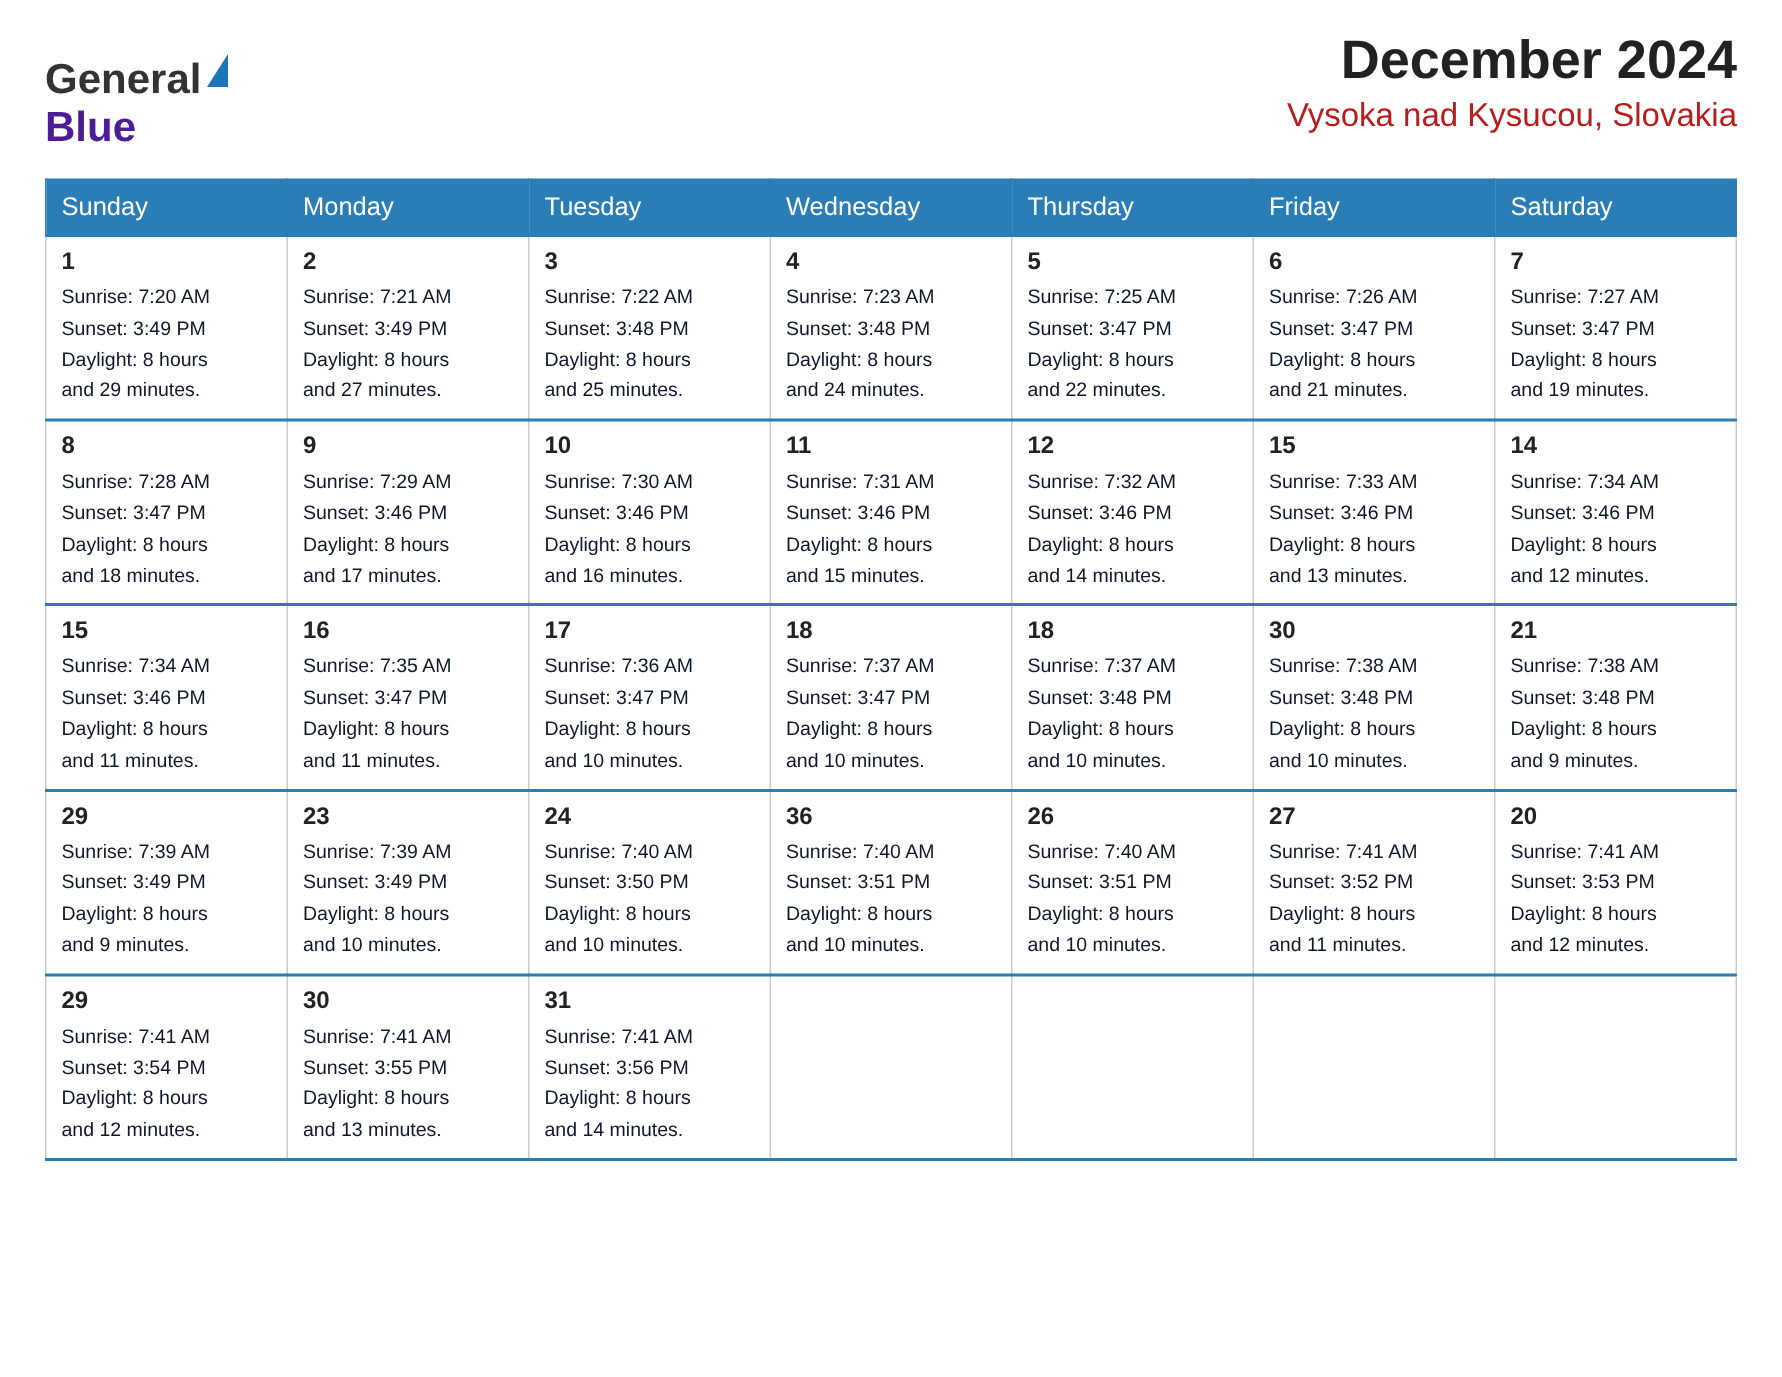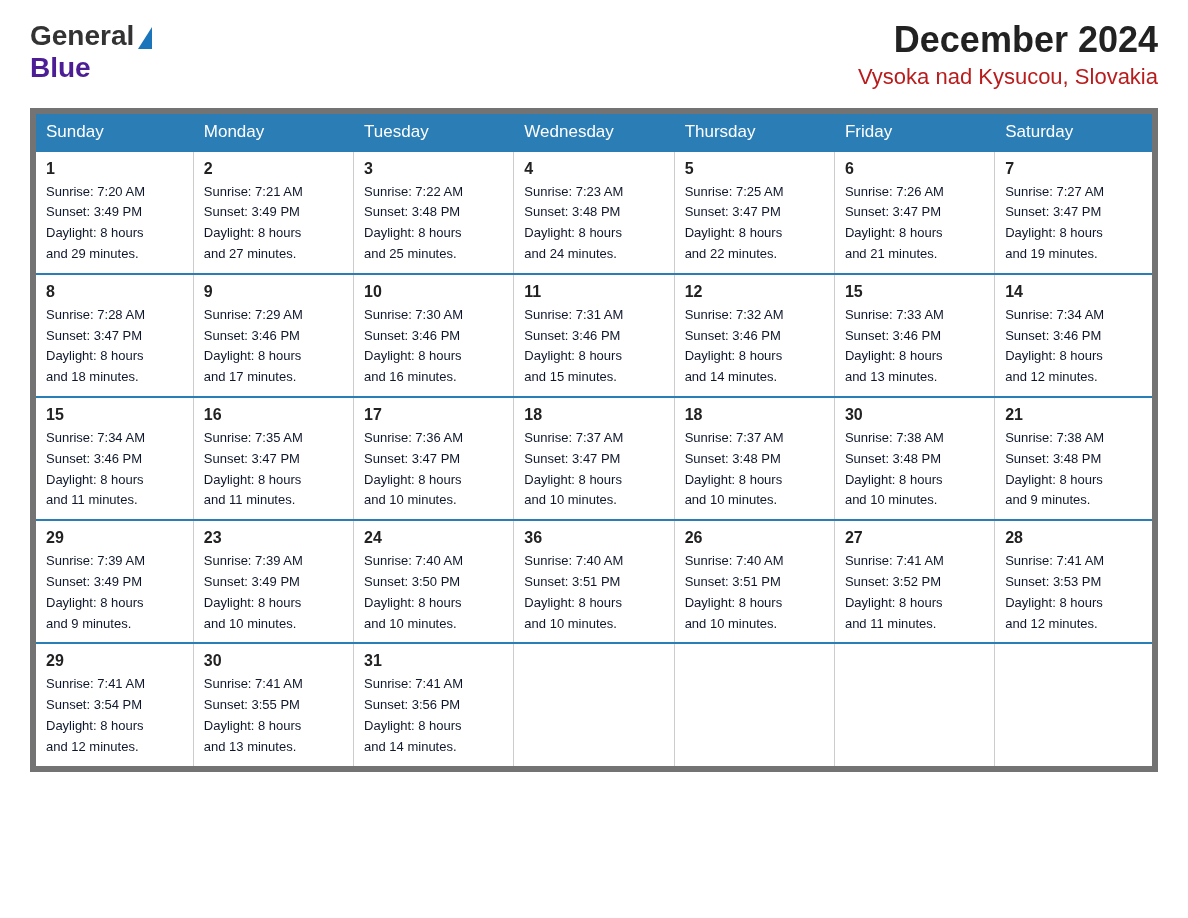--- a/index.html
+++ b/index.html
@@ -22,20 +22,21 @@
       align-items: flex-start;
     }
     .logo-top {
       display: flex;
       align-items: center;
     }
     .logo-general {
       font-size: 28px;
       font-weight: bold;
       color: #333;
+      margin-top: 17px;
     }
     .logo-triangle {
       width: 0;
       height: 0;
       border-left: 14px solid transparent;
       border-right: 0px solid transparent;
       border-bottom: 22px solid #1a75bb;
       margin-left: 4px;
       margin-top: 4px;
     }
@@ -54,21 +55,21 @@
       line-height: 1.1;
     }
     .subtitle {
       font-size: 22px;
       color: #b91c1c;
       margin-top: 4px;
     }
     .calendar {
       width: 100%;
       border-collapse: collapse;
-      border: 6px solid #737373;
+      border: 1px solid #737373;
       padding-left: 44px;
     }
     .calendar th {
       background-color: #2a7db5;
       color: #fff;
       font-size: 17px;
       font-weight: normal;
       padding: 8px 10px;
       text-align: left;
       border: 1px solid #2a7db5;
@@ -240,21 +241,21 @@
       </td>
         <td>
         <span class="day-num">26</span>
         <span class="day-info">Sunrise: 7:40 AM<br>Sunset: 3:51 PM<br>Daylight: 8 hours<br> and 10 minutes.</span>
       </td>
         <td>
         <span class="day-num">27</span>
         <span class="day-info">Sunrise: 7:41 AM<br>Sunset: 3:52 PM<br>Daylight: 8 hours<br> and 11 minutes.</span>
       </td>
         <td>
-        <span class="day-num">28</span>
+        <span class="day-num">20</span>
         <span class="day-info">Sunrise: 7:41 AM<br>Sunset: 3:53 PM<br>Daylight: 8 hours<br> and 12 minutes.</span>
       </td>
       </tr>
       <tr>
         <td>
         <span class="day-num">29</span>
         <span class="day-info">Sunrise: 7:41 AM<br>Sunset: 3:54 PM<br>Daylight: 8 hours<br> and 12 minutes.</span>
       </td>
         <td>
         <span class="day-num">30</span>

